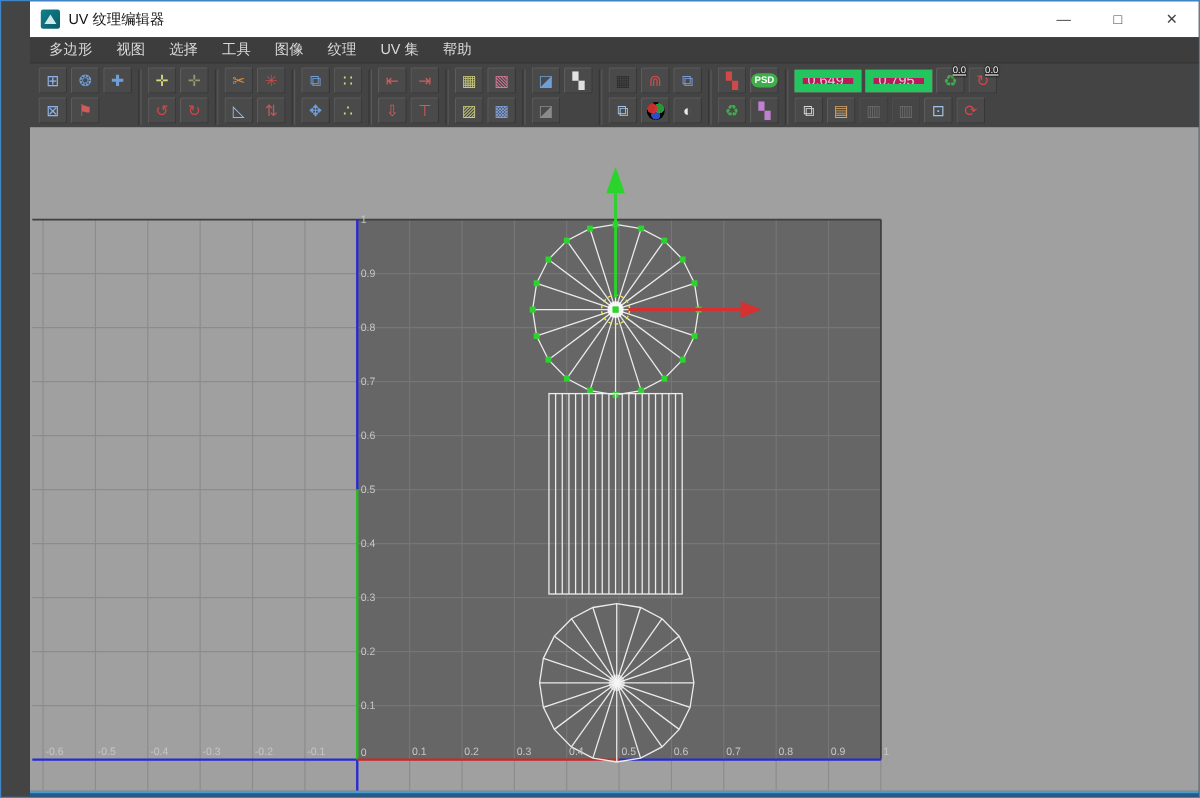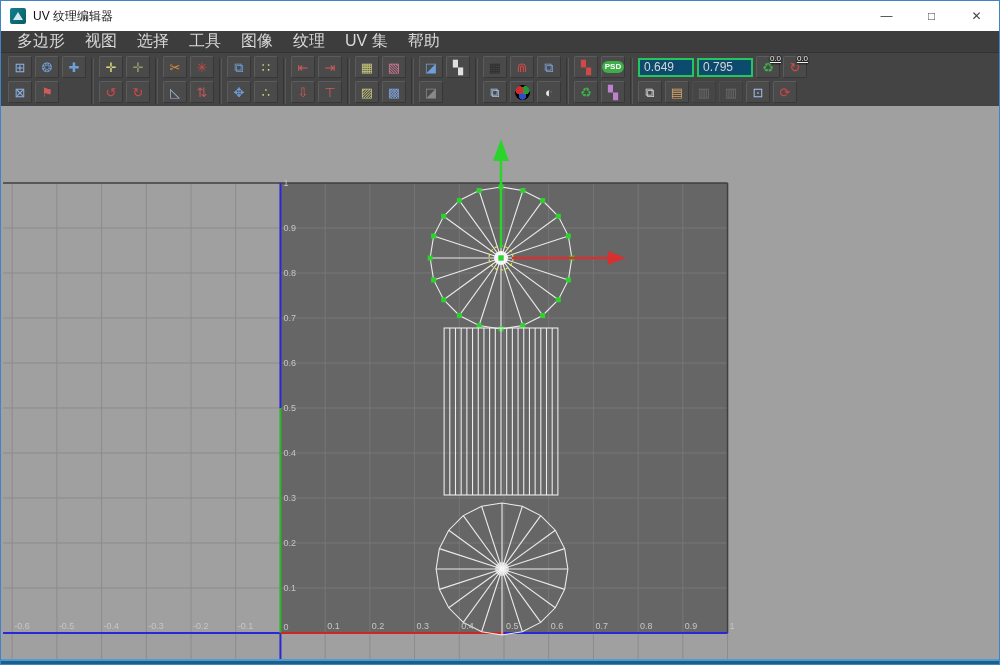--- a/index.html
+++ b/index.html
@@ -1,46 +1,46 @@
 <!DOCTYPE html>
 <html><head>
 <meta charset="utf-8">
 <style>
   * { margin:0; padding:0; box-sizing:border-box; }
   body { font-family:"Liberation Sans", sans-serif; background:#222; }
-  .window { width:1000px; height:665px; border:1px solid #3f84c4; background:#444; position:relative; overflow:hidden; }
+  .window { width:1000px; height:665px; border:1px solid #3f84c4; background:#444; position:relative; overflow:hidden;padding-left:24px; }
 
   
   .titlebar { height:30px; background:#ffffff; display:flex; align-items:center; }
   .maya-icon { width:16px; height:16px; margin:0 7px 0 9px; border-radius:2px;
     background:linear-gradient(135deg,#10808e 0%,#0a5b66 100%); position:relative; }
   .maya-icon::after { content:""; position:absolute; left:3px; top:4px; width:0; height:0;
     border-left:5px solid transparent; border-right:5px solid transparent; border-bottom:8px solid #cfe9ec; }
   .title-text { font-size:12px; color:#111; }
   .win-controls { margin-left:auto; display:flex; height:100%; }
   .win-btn { width:45px; height:100%; display:flex; align-items:center; justify-content:center;
     font-size:12px; color:#444; cursor:default; }
 
   
   .menubar { height:22px; background:#3d3d3d; display:flex; align-items:center; padding-left:6px; border-bottom:1px solid #333; }
-  .menu-item { color:#d8d8d8; font-size:16px; padding:0 10px; height:100%; display:flex; align-items:center; cursor:default; }
+  .menu-item { color:#d8d8d8; font-size:12px; padding:0 10px; height:100%; display:flex; align-items:center; cursor:default; }
 
   
   .toolbar { height:53px; background:#444444; display:flex; align-items:flex-start; padding:3px 4px 0 4px; }
   .tb-group { display:flex; flex-direction:column; gap:3px; padding:0 3px; }
   .tb-sep { width:3px; align-self:stretch; margin:2px 2px;
     border-left:1px solid #363636; border-right:1px solid #585858; }
   .tb-row { display:flex; gap:3px; align-items:center; }
   .tb-btn { width:24px; height:22px; background:#4a4a4a; position:relative;
     border:1px solid; border-color:#5c5c5c #373737 #373737 #5c5c5c; border-radius:2px;
     display:flex; align-items:center; justify-content:center; font-size:13px; line-height:1; cursor:default; }
   .tb-btn.disabled { opacity:.45; }
   .tb-badge { position:absolute; top:-2px; right:-2px; font-size:8px; color:#f0f0f0;
     text-shadow:0 0 2px #000, 0 0 2px #000;text-decoration:underline; }
-  .tb-field { width:56px; height:19px; background:#0c4a6e; border:2px solid #22c55e;
+  .tb-field { width:56px; height:19px; background:#be185d; border:7px solid #22c55e;
     color:#d6d6d6; font-size:12px; font-family:"Liberation Sans",sans-serif; padding:0 4px; }
   .psd-glyph { font-size:8px; font-weight:bold; color:#fff; background:#3fae4a; border-radius:7px; padding:2px 3px; }
   .rgb-ball { width:15px; height:15px; border-radius:50%; background:#000;
     background-image:radial-gradient(circle at 30% 35%, rgba(210,50,50,.95) 0 28%, transparent 30%),
       radial-gradient(circle at 70% 35%, rgba(40,160,60,.95) 0 28%, transparent 30%),
       radial-gradient(circle at 50% 72%, rgba(50,80,210,.95) 0 28%, transparent 30%); }
 
   
   .canvas { height:553px; background:#a0a0a0; position:relative; }
   .canvas svg { display:block; }

